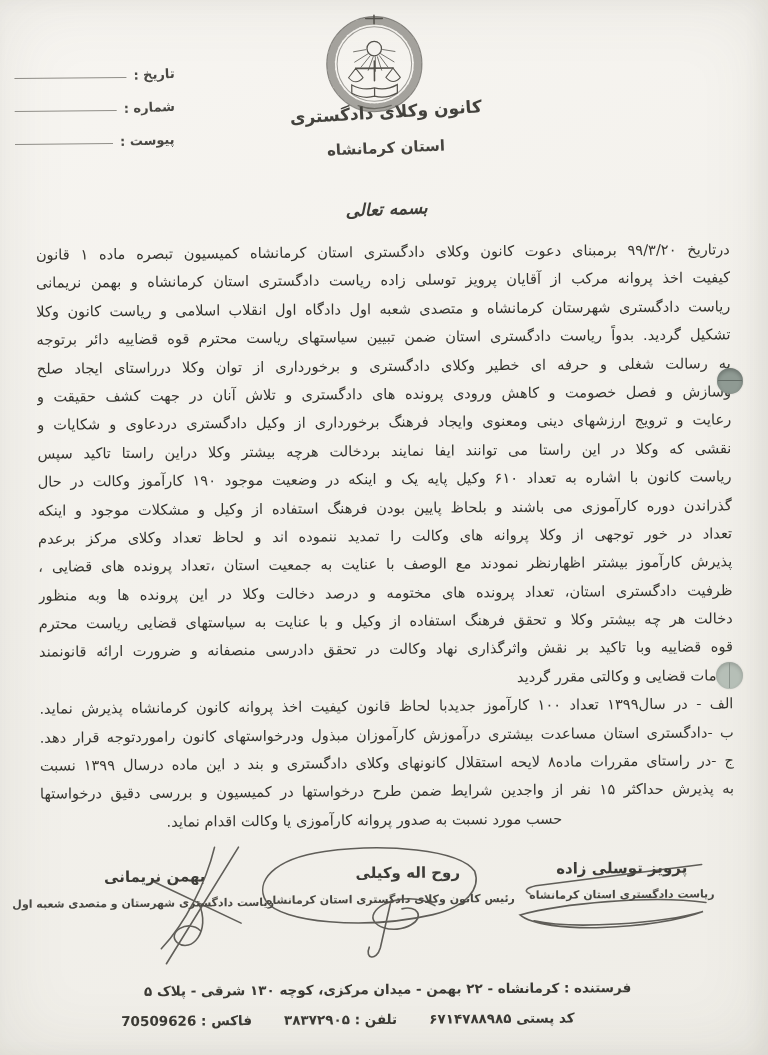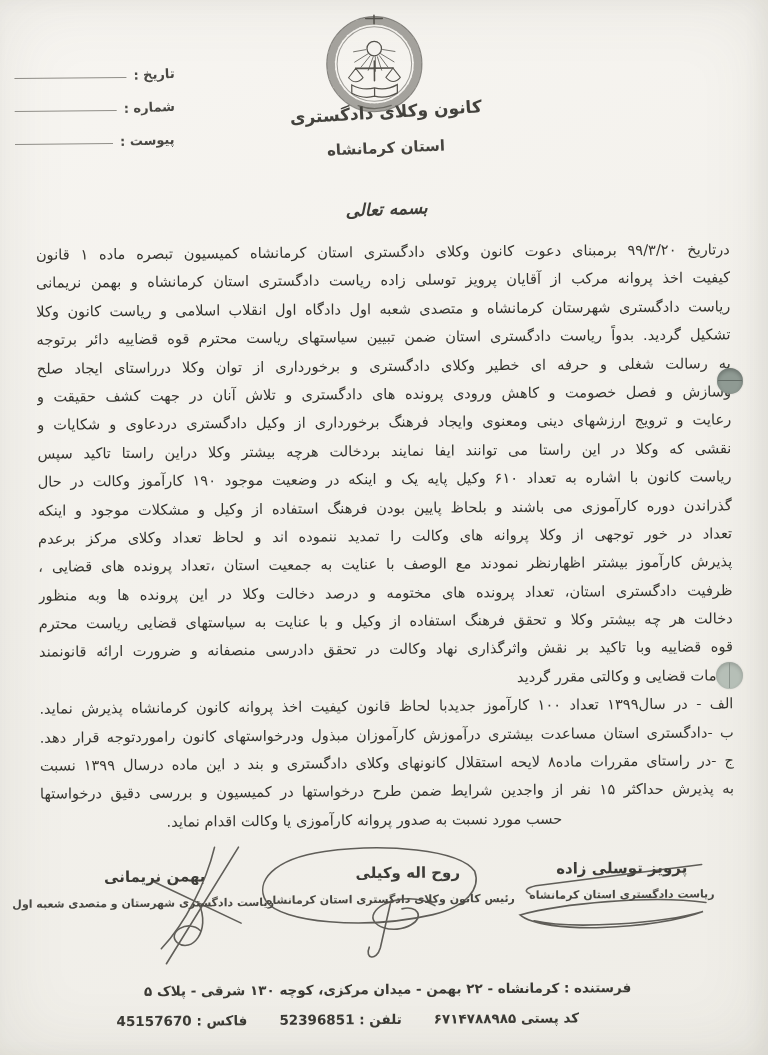--- a/index.html
+++ b/index.html
@@ -164,21 +164,21 @@
         <g>
           <path d="M699,867 L533,887 C524,889 520,892 527,895"></path>
           <path d="M703,905 C648,897 558,905 517,916 C540,936 652,932 700,914 C658,926 568,931 531,922"></path>
         </g>
       </g>
     </svg>
 
     <div class="footer-line1">فرستنده : کرمانشاه - ۲۲ بهمن - میدان مرکزی، کوچه ۱۳۰ شرقی - پلاک ۵</div>
     <div class="footer-line2">
       <span>کد پستی  ۶۷۱۴۷۸۸۹۸۵</span>
-      <span>تلفن : 52396851</span>
-      <span>فاکس : 45157670</span>
+      <span>تلفن : ۳۸۳۷۲۹۰۵</span>
+      <span>فاکس : 70509626</span>
     </div>
 
   </div>
 
   <div class="hole" id="hole-top"></div>
   <div class="hole" id="hole-bottom"></div>
 </div>
 
 </body></html>

